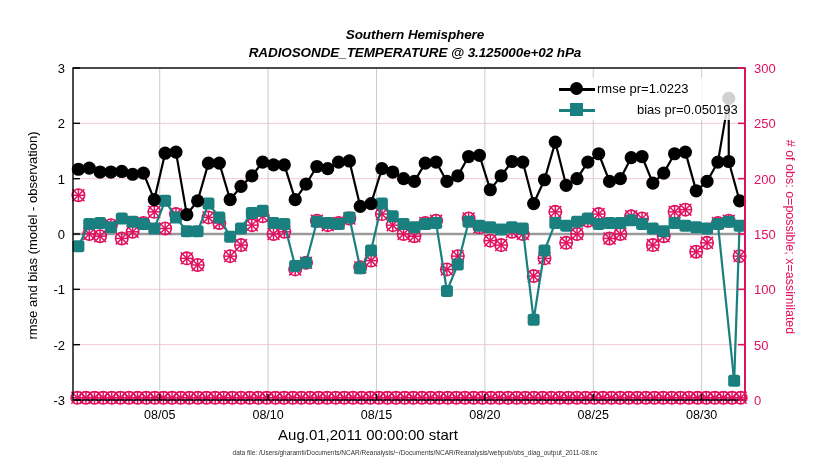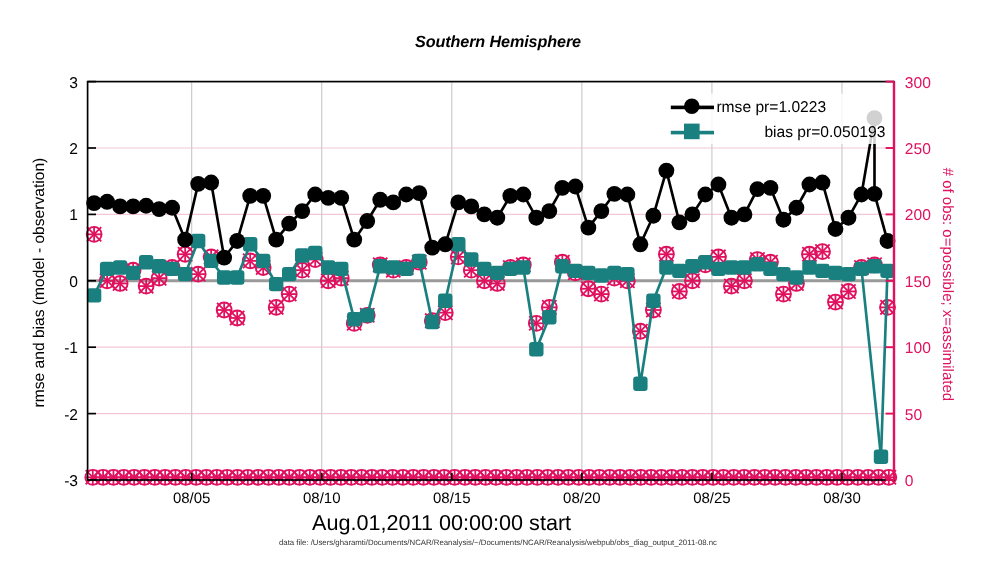--- a/index.html
+++ b/index.html
@@ -26,21 +26,21 @@
     font-size:13px;color:#000;
   }
   .ylabel-right{
     position:absolute;left:620px;top:230px;width:340px;
     transform:rotate(90deg);text-align:center;
     font-size:12.5px;color:#e0115f;
   }
 
   .xlabel{
     position:absolute;left:0;top:426px;width:736px;text-align:center;
-    font-size:18px;color:#000;
+    font-size:15px;color:#000;
   }
   .footer{
     position:absolute;left:0;top:449px;width:830px;text-align:center;
     font-size:6.5px;color:#333;
   }
 
   svg.plot{position:absolute;left:0;top:0;}
 
   .tick-left{font-size:13px;fill:#000;text-anchor:end;}
   .tick-right{font-size:13px;fill:#e0115f;text-anchor:start;}
@@ -66,20 +66,21 @@
   .legend-mark.sq{width:13px;height:13px;background:#1a7f7f;}
   .legend-text{font-size:13px;color:#000;white-space:nowrap;}
 </style>
 </head>
 <body>
 
 <div id="stage">
 
   <div class="title-block">
     <div class="title-line">Southern Hemisphere</div>
+    <div class="title-line">RADIOSONDE_TEMPERATURE @ 3.125000e+02 hPa</div>
   </div>
 
   <div class="ylabel-left">rmse and bias (model - observation)</div>
   <div class="ylabel-right"># of obs: o=possible; x=assimilated</div>
   <div class="xlabel">Aug.01,2011 00:00:00 start</div>
   <div class="footer">data file: /Users/gharamti/Documents/NCAR/Reanalysis/~/Documents/NCAR/Reanalysis/webpub/obs_diag_output_2011-08.nc</div>
 
   <svg class="plot" id="plotsvg" width="830" height="470">
       <line x1="73" y1="123.33333333333331" x2="745" y2="123.33333333333331" stroke="#f2c8d4" stroke-width="1"></line>
       <line x1="73" y1="178.66666666666669" x2="745" y2="178.66666666666669" stroke="#f2c8d4" stroke-width="1"></line>

